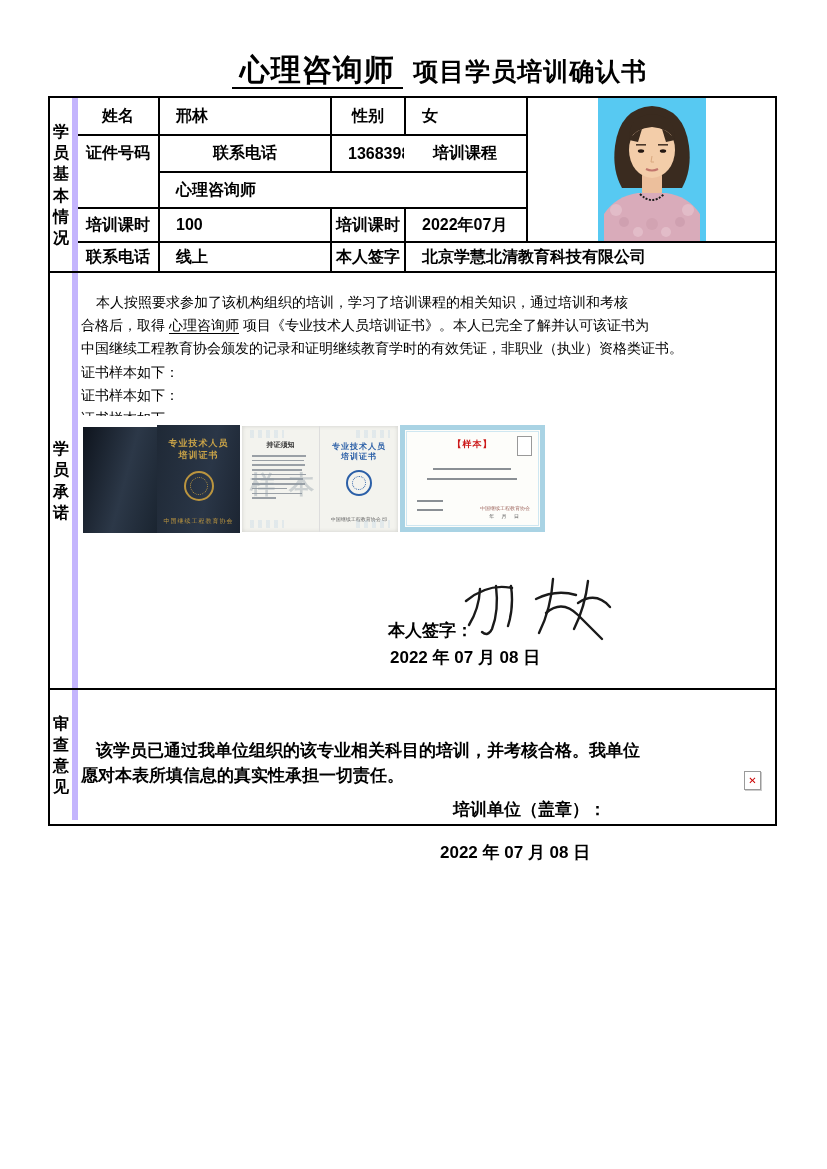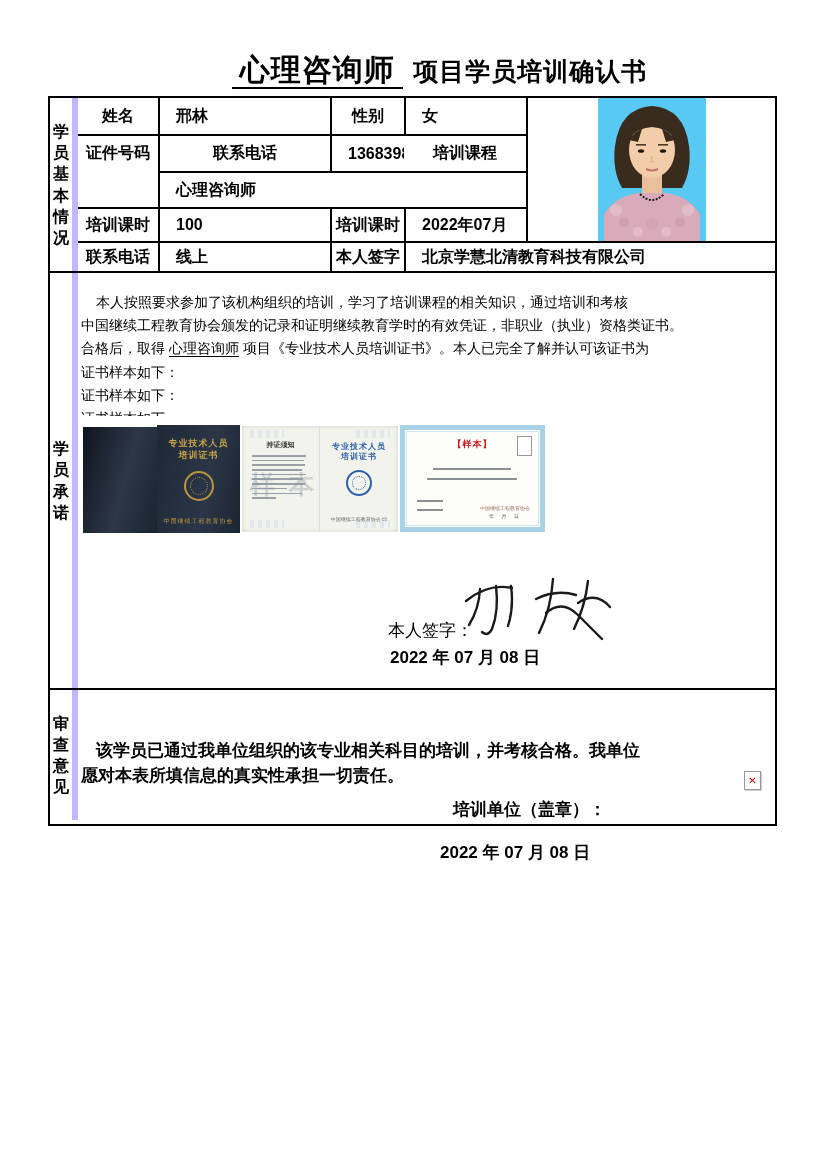--- a/index.html
+++ b/index.html
@@ -66,21 +66,21 @@
   .photo-box { position:absolute; top:6px; right:8px; width:15px; height:20px; border:1px solid #999; background:#fff; font-size:4px; color:#999; text-align:center; line-height:20px; }
   .s-lines div { position:absolute; height:1.8px; background:#8a8f94; }
   .s-l1 { top:38px; left:28px; width:78px; }
   .s-l2 { top:48px; left:22px; width:90px; }
   .s-l3 { top:70px; left:12px; width:26px; }
   .s-l4 { top:79px; left:12px; width:26px; }
   .s-org { position:absolute; right:10px; bottom:16px; font-size:5px; color:#a06a62; }
   .s-date { position:absolute; right:18px; bottom:8px; font-size:5px; color:#555; letter-spacing:3px; }
 
   
-  .sig-label { position:absolute; top:346px; left:310px; font-size:17px; font-weight:400; }
+  .sig-label { position:absolute; top:346px; left:310px; font-size:17px; font-weight:700; }
   .sig-svg { position:absolute; top:298px; left:378px; }
   .sig-date { position:absolute; top:373px; left:312px; font-size:17px; font-weight:600; }
 
   
   .s3c { position:relative; flex:1; }
   .p-review { position:absolute; top:20px; left:3px; width:688px; font-size:17px; font-weight:600; line-height:25px; }
   .p-review .indent { text-indent:15px;margin-top:28px; }
   .stamp-line { position:absolute; top:108px; left:375px; font-size:17px; font-weight:600; }
   .broken-img { position:absolute; top:81px; left:666px; width:17px; height:19px; border:1px solid #9a9a9a; background:#fff; box-shadow:1px 1px 0 #ccc; display:flex; align-items:center; justify-content:center; font-size:10px; font-weight:bold; color:#cc0000; }
 
@@ -161,22 +161,22 @@
       </div>
     </div>
 
     <div class="sect sect2">
       <div class="vlabel">
         <span>学员承诺</span>
       </div>
       <div class="s2c">
         <div class="p-commit">
           <div class="indent">本人按照要求参加了该机构组织的培训，学习了培训课程的相关知识，通过培训和考核</div>
+          <div><span>合格后，取得</span><span class="u-name">心理咨询师</span><span>项目《专业技术人员培训证书》。本人已完全了解并认可该证书为</span></div>
           <div>中国继续工程教育协会颁发的记录和证明继续教育学时的有效凭证，非职业（执业）资格类证书。</div>
-          <div><span>合格后，取得</span><span class="u-name">心理咨询师</span><span>项目《专业技术人员培训证书》。本人已完全了解并认可该证书为</span></div>
           <div>证书样本如下：</div>
           <div>证书样本如下：</div>
           <div class="clip-line">证书样本如下：</div>
         </div>
 
         <div class="certs">
           <div class="cert-back"></div>
           <div class="cert-cover">
             <div class="ct">
               <div>专业技术人员</div>

